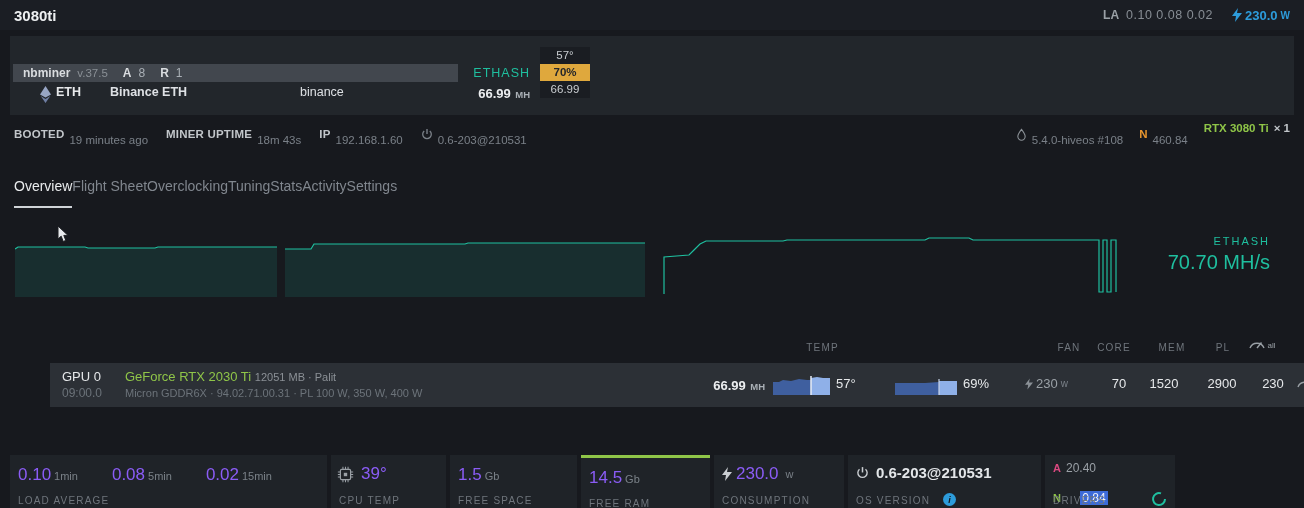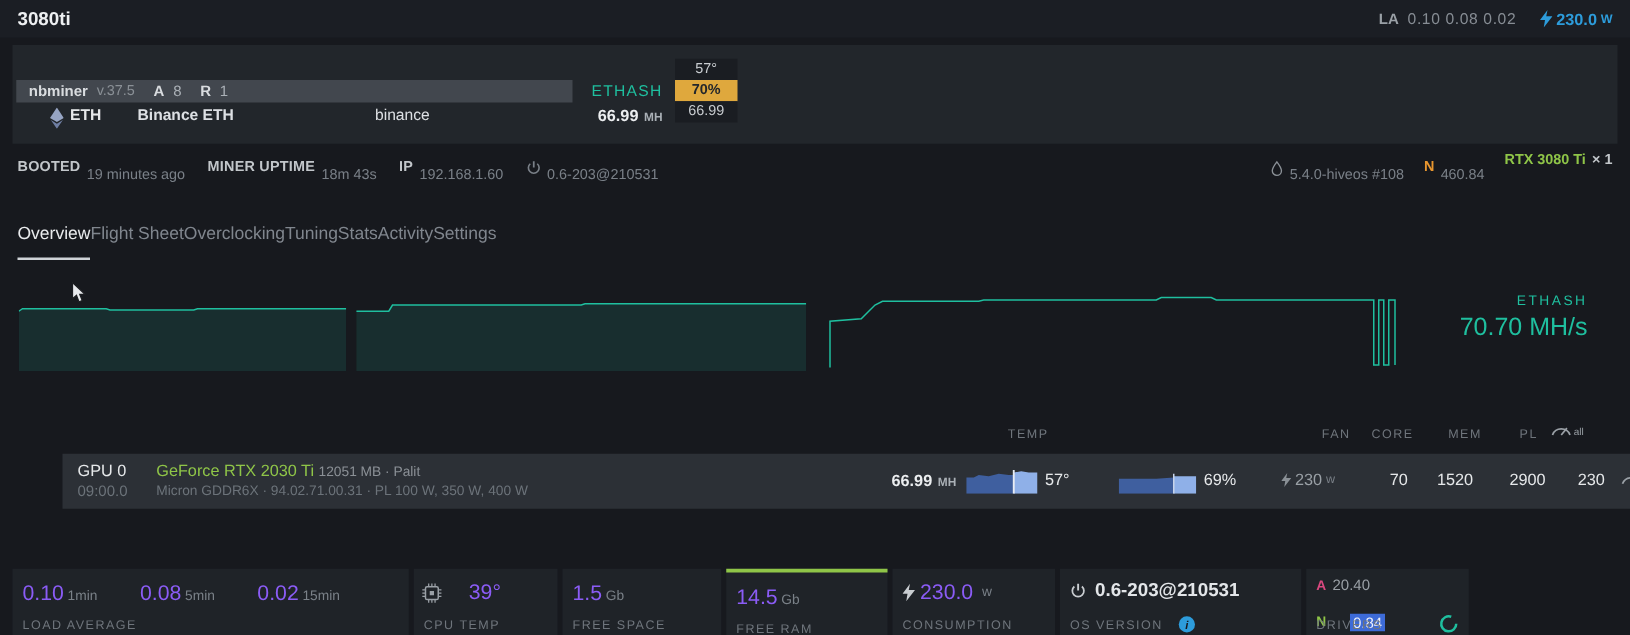--- a/index.html
+++ b/index.html
@@ -68,21 +68,21 @@
   .chart-rate { position:absolute; left:1070px; top:251px; width:200px; text-align:right;
     color:#1fbf9f; font-size:20px; }
 
   
   .tbl-head { position:absolute; top:342px; font-size:10px; letter-spacing:1.2px; color:#6f757c; text-align:center; }
   .th-temp { left:795px; width:55px; }
   .th-fan  { left:1045px; width:48px; }
   .th-core { left:1090px; width:48px; }
   .th-mem  { left:1148px; width:48px; }
   .th-pl   { left:1200px; width:46px; }
-  .th-all  { left:1240px; width:44px; top:336px; display:flex; align-items:flex-end; gap:1px; }
+  .th-all  { left:1240px; width:44px; top:336px; display:flex; align-items:flex-end; gap:1px;justify-content:center; }
   .th-all .all-txt { font-size:8px; letter-spacing:0; color:#9aa0a6; }
 
   
   .gpu-row { position:absolute; left:10px; top:363px; width:1292px; height:44px; background:#2c3036;margin-left:40px; }
   .gpu-id { position:absolute; left:12px; top:6px; font-size:13px; color:#e6e8ea; }
   .gpu-bus { position:absolute; left:12px; top:23px; font-size:12px; color:#6c737a; }
   .gpu-nameline { position:absolute; left:75px; top:6px; font-size:13px; }
   .gpu-name { color:#8fc548; }
   .gpu-meminfo { color:#8b9096; font-size:11px; }
   .gpu-details { position:absolute; left:75px; top:24px; font-size:11px; color:#6c737a; }
@@ -109,21 +109,21 @@
   .c-cpu { left:331px; width:115px; }
   .c-space { left:450px; width:127px; }
   .c-ram { left:581px; width:129px; border-top:3px solid #8fc548; }
   .c-cons { left:714px; width:130px; }
   .c-os { left:848px; width:193px; }
   .c-drv { left:1045px; width:130px; }
   .big-val { font-size:17px; color:#8b5cf6; }
   .sm-unit { font-size:11px; color:#7a8188; margin-left:3px; }
   .load-groups { display:flex; gap:34px; padding:10px 0 0 8px; align-items:baseline; }
   .load-g { display:flex; align-items:baseline; }
-  .cpu-line { display:flex; align-items:center; gap:21px; padding:9px 0 0 6px; }
+  .cpu-line { display:flex; align-items:center; gap:7px; padding:9px 0 0 6px; }
   .val-line { padding:10px 0 0 8px; display:flex; align-items:baseline; }
   .cons-line { display:flex; align-items:center; gap:4px; padding:9px 0 0 8px; }
   .os-line { display:flex; align-items:center; gap:7px; padding:9px 0 0 8px; }
   .os-val { font-size:15px; color:#e3e6e9; font-weight:bold; }
   .info-circle { display:inline-flex; width:13px; height:13px; border-radius:50%; background:#2d9cdb;
     color:#17191e; font-size:9px; font-weight:bold; align-items:center; justify-content:center;
     position:absolute; left:95px; top:38px; font-style:italic; }
   .drv-line1 { position:absolute; left:8px; top:6px; font-size:12px; }
   .drv-line2 { position:absolute; left:8px; top:21px; font-size:12px; display:flex; align-items:center; }
   .drv-a { color:#d9487f; font-weight:bold; font-size:11px; margin-right:5px; }

